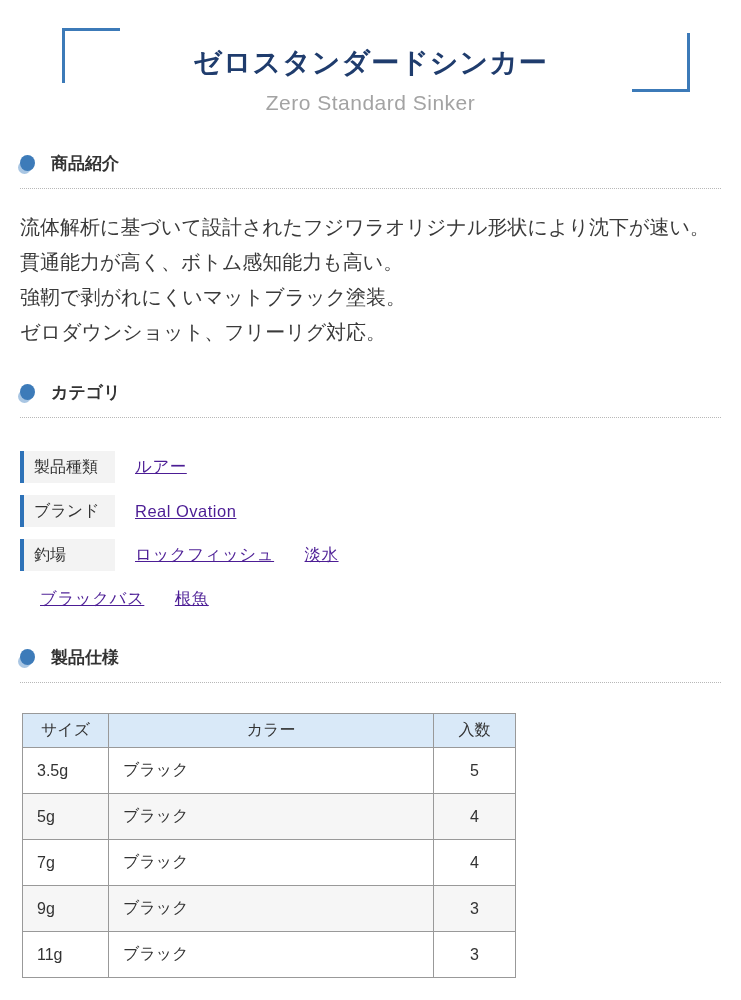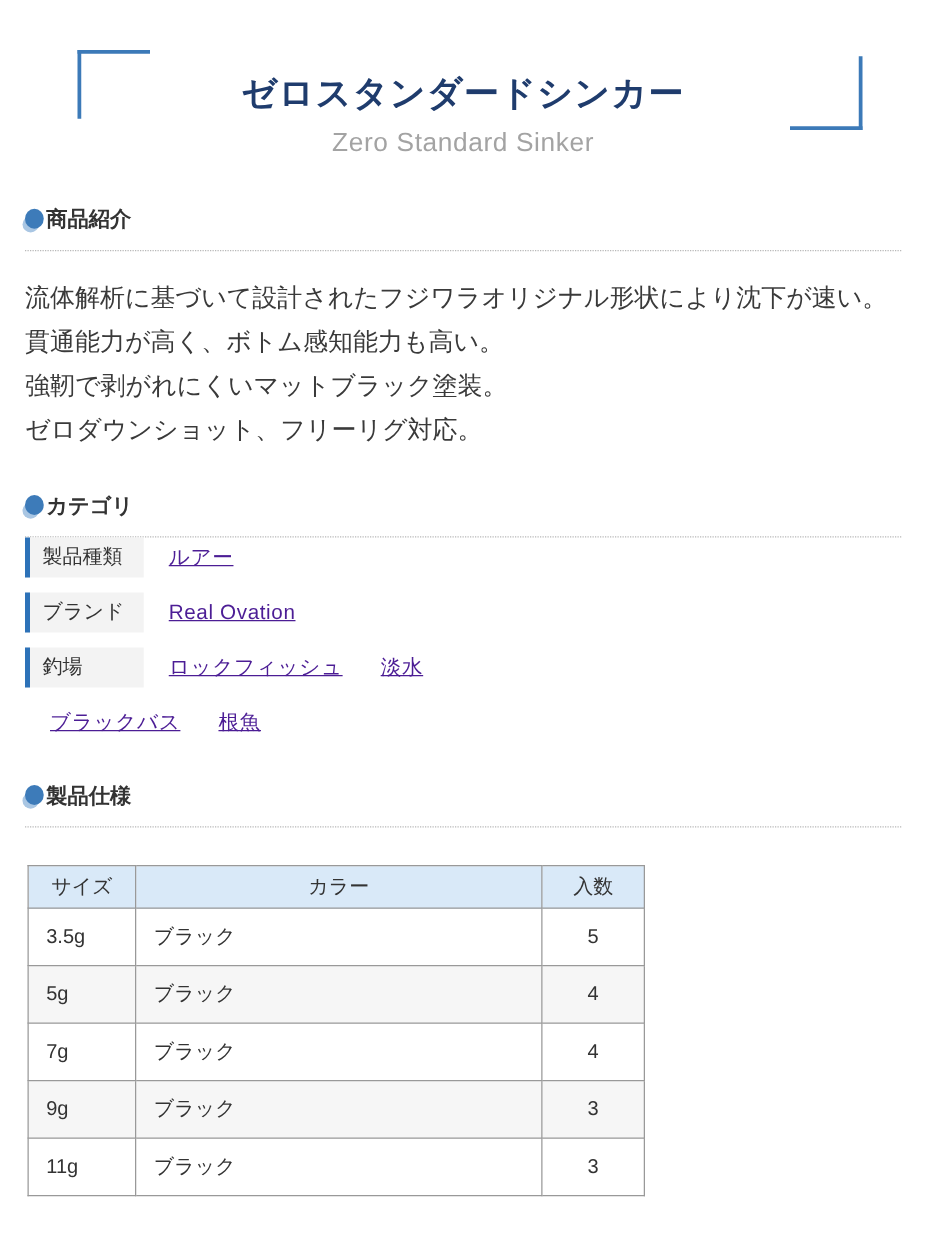--- a/index.html
+++ b/index.html
@@ -2,41 +2,41 @@
 <html><head>
 <meta charset="utf-8">
 <style>
   * { box-sizing: border-box; }
   html, body { margin: 0; padding: 0; background: #ffffff; }
   body {
     width: 741px;
     font-family: "Liberation Sans", "DejaVu Sans", sans-serif;
     color: #333333;
   }
-  .page { width: 741px; padding: 12px 20px; border-radius: 21px; }
+  .page { width: 741px; padding: 0 20px; border-radius: 21px; }
 
   
   .hdr { position: relative; height: 130px; }
   .bracket { position: absolute; width: 58px; height: 55px; }
   .bracket.tl { left: 42px; top: 28px; border-top: 3px solid #3c7ab8; border-left: 3px solid #3c7ab8; }
   .bracket.br { right: 31px; top: 33px; height: 59px; border-bottom: 3px solid #3c7ab8; border-right: 3px solid #3c7ab8; }
   .title {
     margin: 0; padding-top: 44px;
     text-align: center;
     font-size: 28px; font-weight: bold;
     color: #1f3c6d; letter-spacing: 1px;
   }
   .subtitle {
     margin-top: 9px; text-align: center;
     font-size: 21px; color: #a3a3a3; letter-spacing: 0.5px;
   }
 
   
   .sec-head {
-    display: flex; align-items: center; gap: 0;
+    display: flex; align-items: center; gap: 14px;
     margin-top: 22px; padding-bottom: 13px;
     border-bottom: 1px dotted #b8b8b8;
   }
   .sec-head.later { margin-top: 31px; text-align: center; }
   .dot-icon { position: relative; width: 17px; height: 18px; flex: 0 0 auto; }
   .dot-icon::before {
     content: ""; position: absolute; left: -2px; top: 6px;
     width: 13px; height: 13px; border-radius: 50%;
     background: #a9c6e3;
   }
@@ -45,21 +45,21 @@
     width: 15px; height: 16px; border-radius: 50%;
     background: #3d7bb9;
   }
   .sec-title { margin: 0; font-size: 17px; font-weight: bold; color: #333333; }
 
   
   .desc { margin-top: 21px; }
   .desc p { margin: 0; font-size: 20px; line-height: 35px; color: #3a3a3a; }
 
   
-  .cat-list { }
+  .cat-list { margin-top: 33px; }
   .cat-row { display: flex; align-items: center; margin-bottom: 12px; height: 32px; }
   .cat-label {
     display: inline-block; width: 95px; height: 32px;
     border-left: 4px solid #2d72b8;
     background: #f3f3f3;
     padding: 5px 6px 5px 10px;
     font-size: 16px; line-height: 22px; color: #333333;
     white-space: nowrap;
   }
   .cat-links { margin-left: 20px; }

